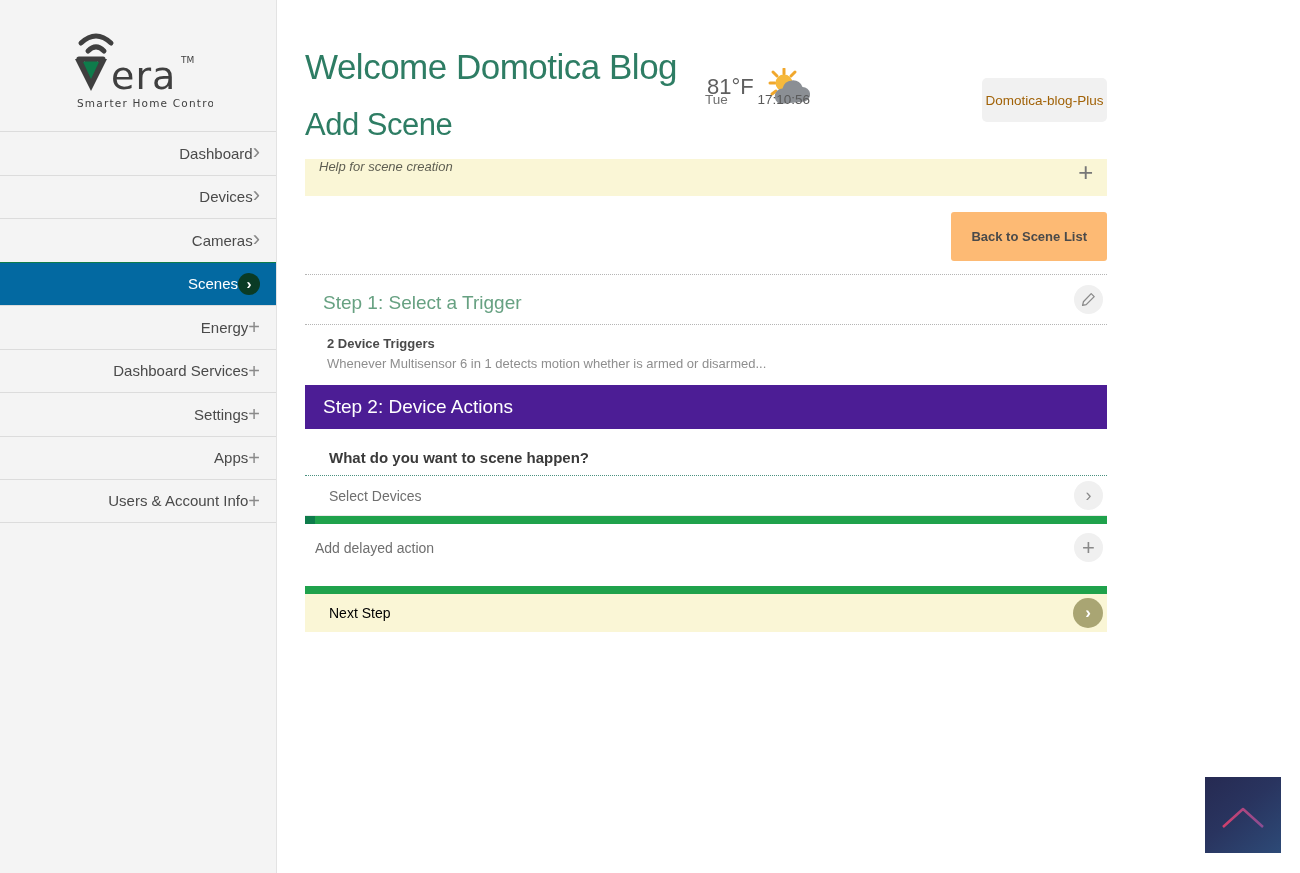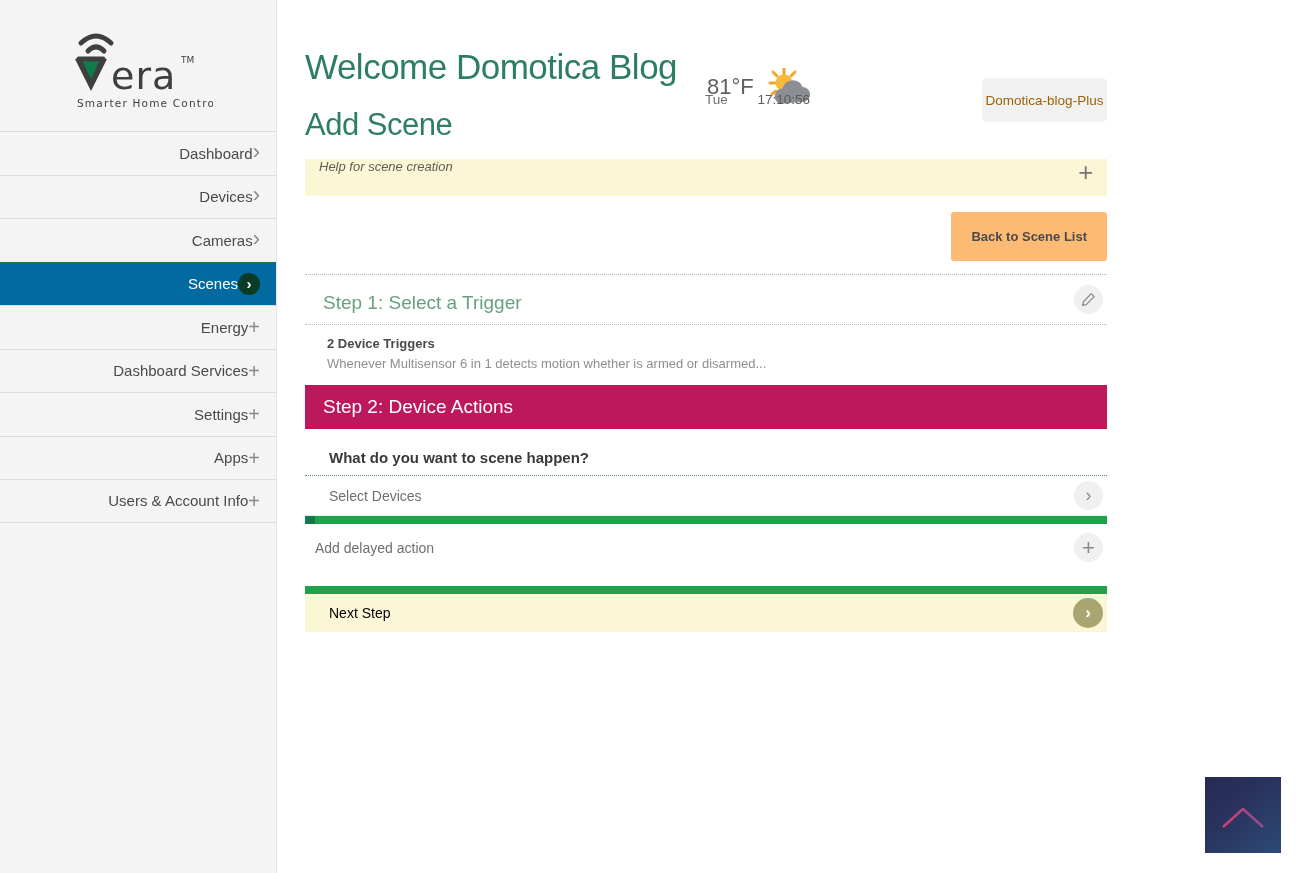--- a/index.html
+++ b/index.html
@@ -88,21 +88,21 @@
   .circle-btn {
     width:29px; height:29px; border-radius:50%; background:#f0f0f0;
     display:flex; align-items:center; justify-content:center;
     border:none; cursor:pointer; color:#8a8a8a;
   }
   .trigger-block { padding:11px 0 14px 22px; }
   .trigger-count { font-size:13px; font-weight:bold; color:#4a4a4a; }
   .trigger-summary { font-size:13px; color:#8e8e8e; margin-top:5px; }
 
   .step2-bar {
-    height:44px; background:#be185d; color:#fff;
+    height:44px; background:#4c1d95; color:#fff;
     display:flex; align-items:center; padding-left:18px;
     font-size:19px; font-weight:400;
   }
   .question { padding:20px 0 9px 24px; font-size:15px; font-weight:bold; color:#3a3a3a; }
 
   .select-row {
     display:flex; align-items:center; justify-content:space-between;
     padding:5px 4px 5px 24px; border-bottom:1px solid #eaeaea;
   }
   .select-row .label { font-size:14px; color:#6f6f6f; }

